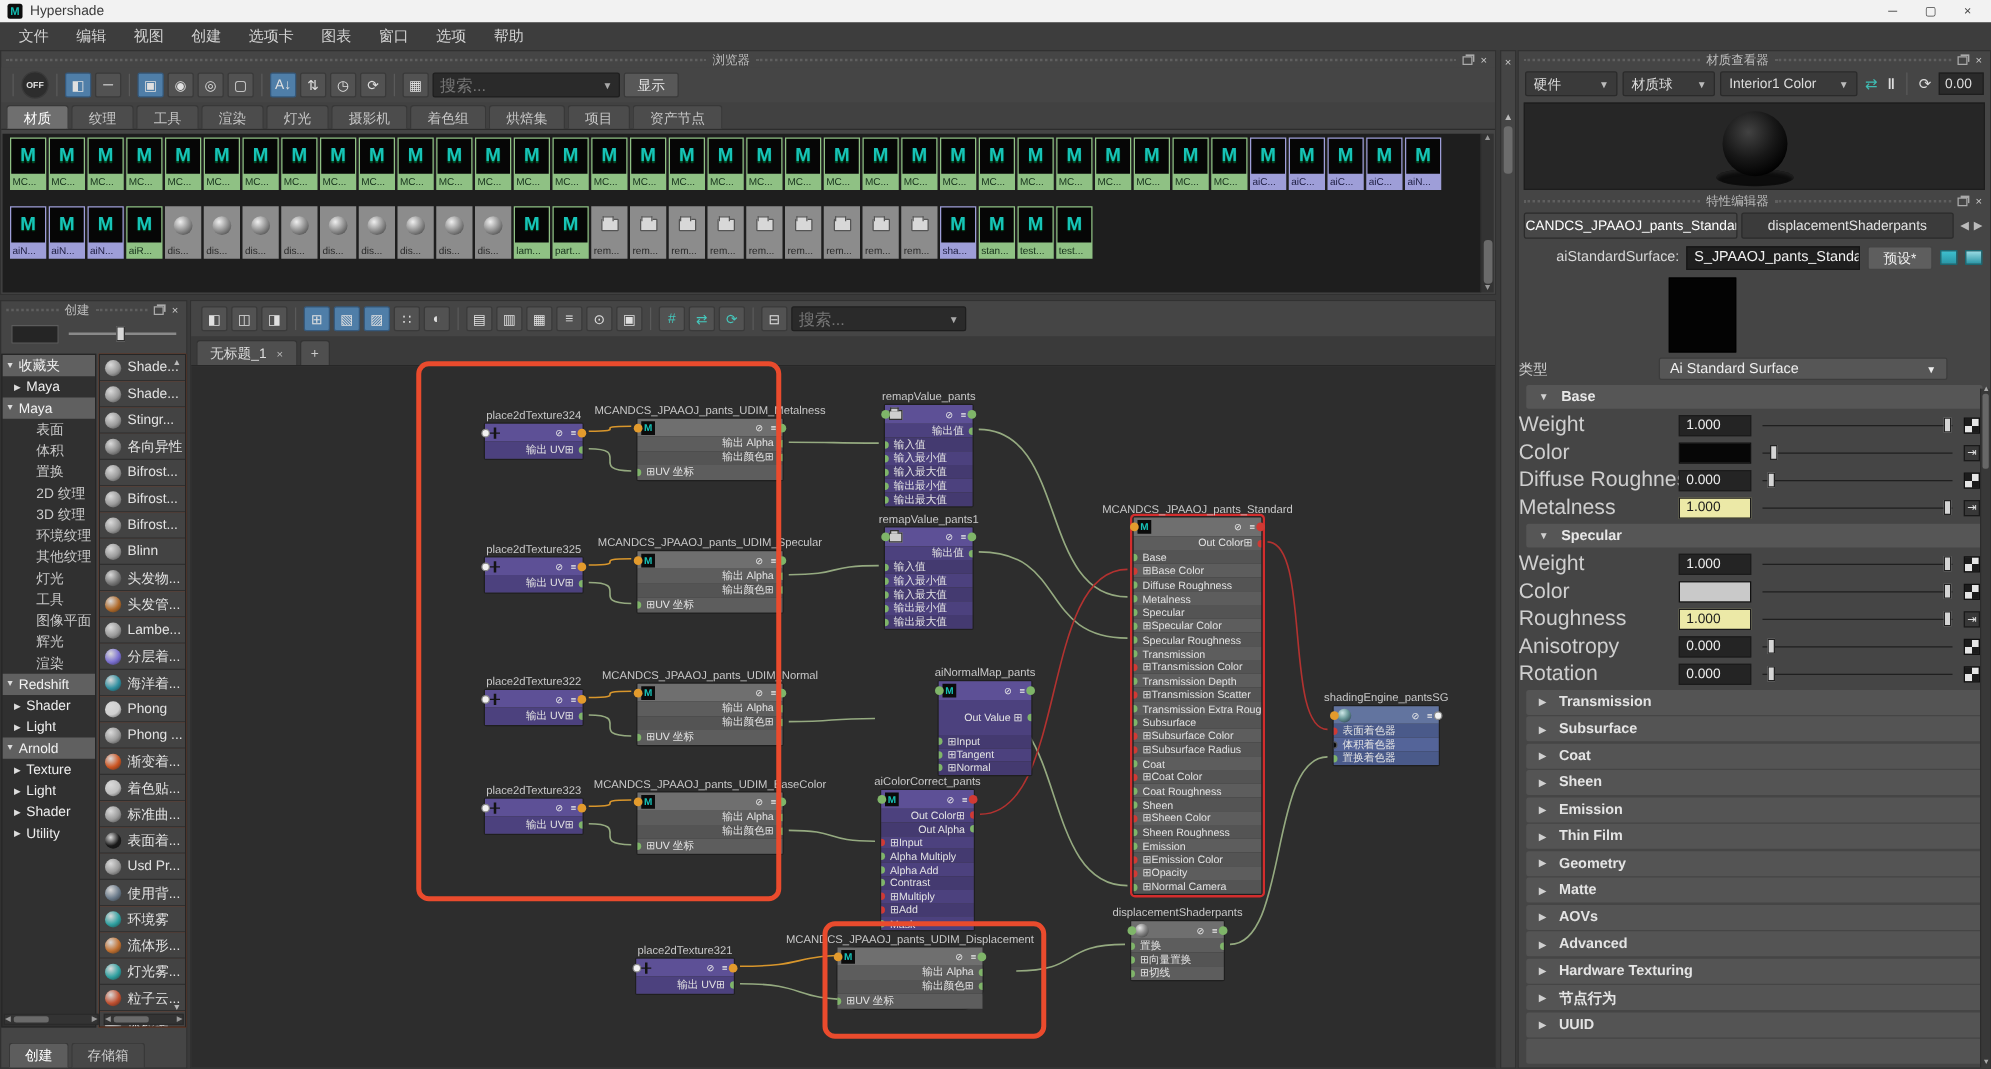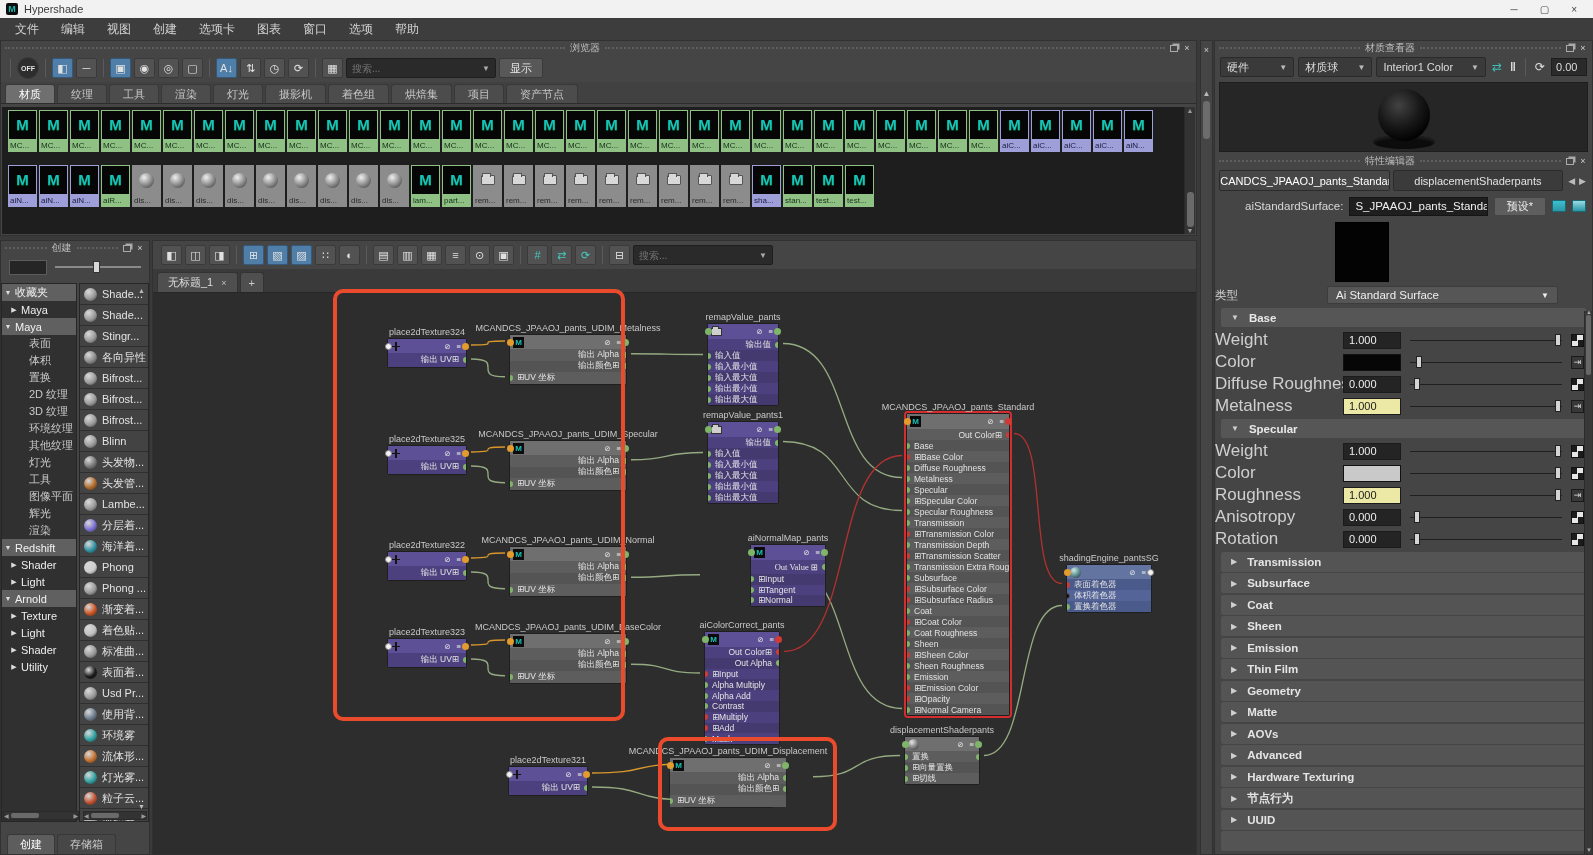--- a/index.html
+++ b/index.html
@@ -20,21 +20,21 @@
   .float-icon{width:8px;height:7px;border:1px solid #aaa;box-shadow:2px -2px 0 -0.5px #aaa;margin-top:2px}
   .x-icon{font-size:9px;color:#ccc;width:10px;text-align:center}
   
   .btoolbar{height:28px;display:flex;align-items:center;gap:3px;padding:0 6px;background:#454545}
   .vsep{width:1px;height:18px;background:#5a5a5a;margin:0 3px}
   .tbtn{min-width:21px;height:20px;background:#525252;border:1px solid #3a3a3a;display:flex;align-items:center;justify-content:center;font-size:11px;color:#e0e0e0;border-radius:2px}
   .tbtn.active{background:#4f7ea8;border-color:#35597c}
   .tbtn.teal{color:#45c8bd}
   .tbtn.round{border-radius:50%;width:22px;height:22px;background:#2d2d2d;font-size:7px;font-weight:bold}
   .searchbox{height:20px;background:#2a2a2a;border:1px solid #1e1e1e;display:flex;align-items:center;padding:0 5px;border-radius:2px}
-  .searchbox input{background:transparent;border:none;outline:none;color:#bbb;font-size:10px;width:100%}
+  .searchbox input{background:transparent;border:none;outline:none;color:#bbb;font-size:13px;width:100%}
   .searchbox .dd{color:#aaa;font-size:8px;margin-left:4px}
   .showbtn{height:20px;background:#585858;border:1px solid #3a3a3a;color:#e6e6e6;font-size:11px;padding:0 10px;display:flex;align-items:center;border-radius:2px}
   .btabs{height:22px;display:flex;gap:2px;padding:2px 4px 0 4px;background:#414141;border-bottom:1px solid #2c2c2c}
   .btab{padding:2px 13px;font-size:11px;background:#4c4c4c;color:#c6c6c6;border:1px solid #383838;border-bottom:none;border-radius:3px 3px 0 0}
   .btab.active{background:#6f6f6f;color:#fff}
   .swatches{position:absolute;left:1px;top:66px;right:12px;bottom:1px;background:#1e1e1e;padding:3px 0 0 6px;overflow:hidden}
   .srow{display:flex;gap:2px;margin-bottom:13px}
   .tile{width:29px;flex:0 0 29px;font-size:8px;line-height:12px;color:#15301a;cursor:default}
   .tile .ic{height:28px;margin:1px;display:flex;align-items:center;justify-content:center}
   .tile .lbl{height:12px;padding-left:2px;overflow:hidden;white-space:nowrap}
@@ -1182,21 +1182,21 @@
         </div>
         <div class="node purple" style="left: 551px; top: 251px; width: 76px; margin-left: 46px;">
           <div class="tt">aiNormalMap_pants</div>
           <div class="nh" style="height: 15px;">
             <span class="dot hdot l dg"></span>
             <span class="dot hdot r dg"></span>
             <span class="mbadge">M</span>
             <span class="nglyph">⊘ ≡</span>
           </div>
           <div class="nrows">
-            <div class="nrow r" style="height: 14px; font-family: Liberation Serif, serif;">
+            <div class="nrow r" style="height: 28px;">
               <span class="dot r dg"></span>
               <span>Out Value ⊞</span>
             </div>
             <div class="nrow" style="height: 10.5px;">
               <span class="dot l dg"></span>
               <span>⊞Input</span>
             </div>
             <div class="nrow" style="height: 10.5px;">
               <span class="dot l dg"></span>
               <span>⊞Tangent</span>

